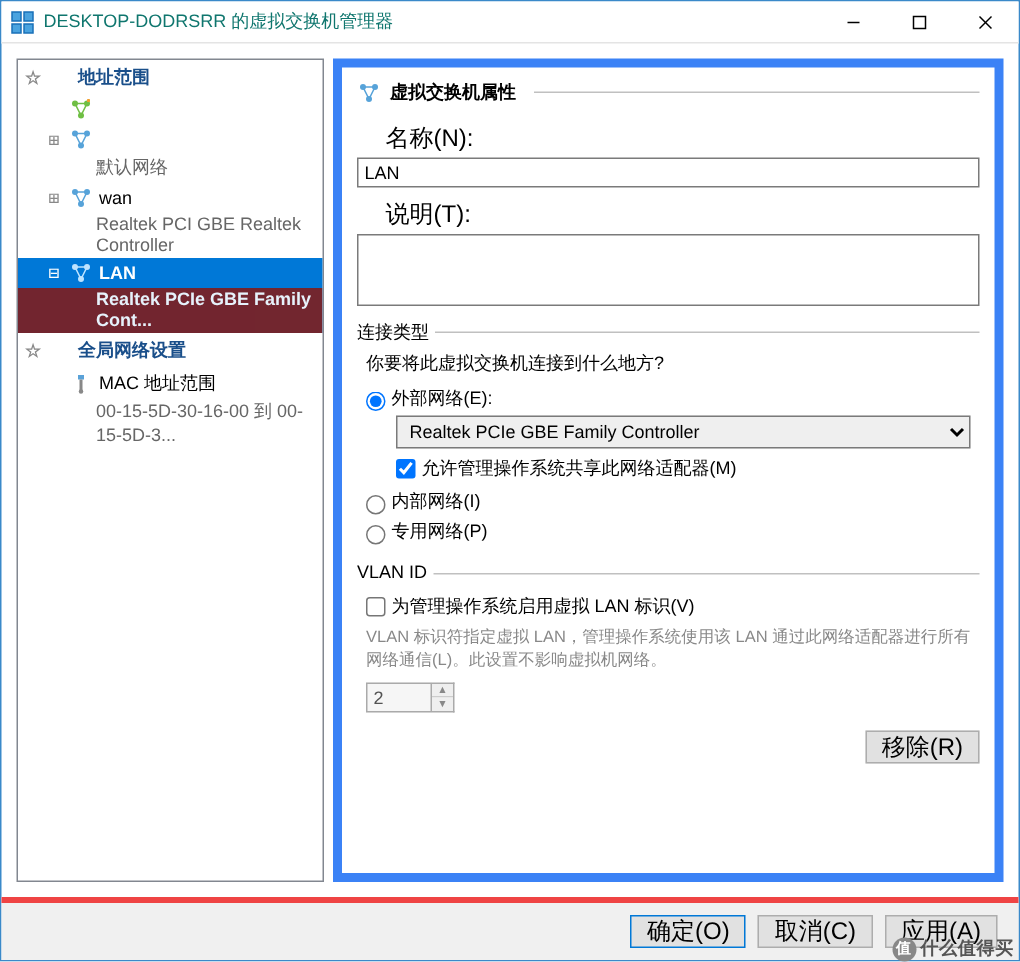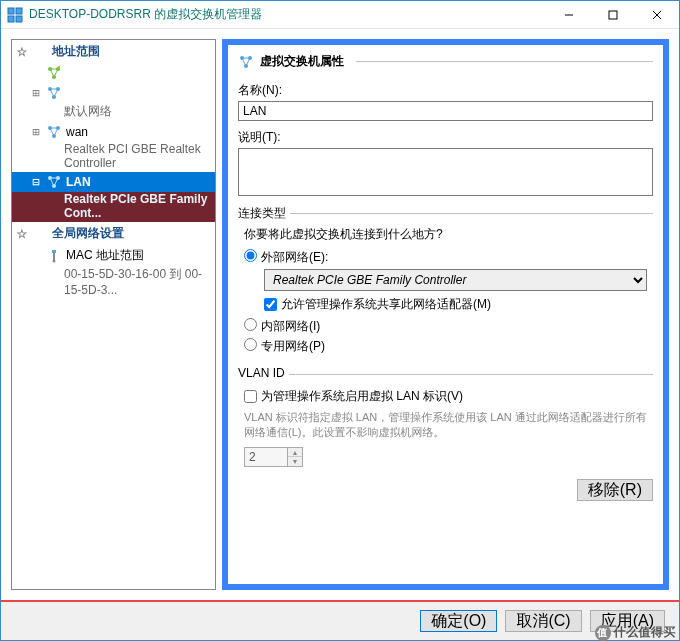--- a/index.html
+++ b/index.html
@@ -24,40 +24,40 @@
   .tree-item.selected + .tree-sub, .tree-item .tree-sub { }
   .tree-item-block { }
   .tree-item-block.selected { background: #0078d7; color: #fff; }
   .tree-item-block .tree-sub { color: inherit; opacity: .9; }
   .tree-item-block:not(.selected) .tree-sub { color: #666; opacity: 1; }
   .right-panel { flex: 1; border: 6px solid #3b82f6; background: #fff; padding: 8px 10px; font-size: 12px; color: #000; overflow-y: auto; position: relative; }
   .section-title { display: flex; align-items: center; gap: 6px; font-weight: bold; padding-bottom: 4px; }
   .section-title::after { content: ""; flex: 1; height: 1px; background: #c0c0c0; margin-left: 6px; }
   .sicon { width: 16px; height: 16px; display: inline-flex; align-items: center; justify-content: center; }
   .row { margin-top: 8px; }
-  .lbl { font-size: 12px; margin-bottom: 2px; }
+  .lbl { font-size: 16px; margin-bottom: 2px; margin-left: 19px; }
   .txt-input { width: 100%; border: 1px solid #7a7a7a; padding: 2px 4px; font-size: 12px; height: 20px; }
   .txt-area { width: 100%; border: 1px solid #7a7a7a; font-size: 12px; height: 48px; resize: none; overflow-y: scroll; padding: 2px; }
   .group { border-top: 1px solid #c0c0c0; margin-top: 14px; padding-top: 4px; position: relative; }
   .group > .glegend { position: absolute; top: -9px; left: 0; background: #fff; padding: 0 4px 0 0; font-size: 12px; }
   .group-body { padding: 4px 6px 2px 6px; }
   .qline { margin: 4px 0 6px 0; }
-  .radio-row { display: flex; align-items: flex-start; gap: 4px; margin: 3px 0; }
+  .radio-row { display: flex; align-items: flex-end; gap: 4px; margin: 3px 0; }
   .indent { margin-left: 20px; }
-  .select { width: 100%; border: 1px solid #7a7a7a; background: #efefef; font-size: 12px; height: 22px; padding: 0 4px; font-style: italic; }
+  .select { width: 100%; border: 1px solid #7a7a7a; background: #efefef; font-size: 12px; height: 22px; padding: 0 4px; }
   .chk-row { display: flex; align-items: center; gap: 4px; margin: 5px 0; }
   .spinner { display: inline-flex; align-items: center; }
   .spinner input { width: 44px; height: 20px; border: 1px solid #aaa; background: #f6f6f6; text-align: left; padding: 0 4px; font-size: 12px; }
   .spinbtns { display: flex; flex-direction: column; border: 1px solid #aaa; border-left: none; }
   .spinbtns span { width: 14px; height: 9px; font-size: 7px; line-height: 9px; text-align: center; background: #efefef; color: #888; border-bottom: 1px solid #ccc; }
   .spinbtns span:last-child { border-bottom: none; }
   .hint { color: #888; font-size: 11px; margin: 4px 0 6px 0; line-height: 1.4; }
   .remove-row { text-align: right; margin-top: 10px; }
   .btn { min-width: 72px; height: 22px; border: 1px solid #adadad; background: #e1e1e1; font-size: 16px; cursor: pointer; padding: 0 10px; }
-  .footer { display: flex; justify-content: flex-end; gap: 8px; padding: 8px 14px; border-top: 2px solid #ef4444; background: #f0f0f0; }
+  .footer { display: flex; justify-content: flex-end; gap: 8px; padding: 8px 14px; border-top: 4px solid #ef4444; background: #f0f0f0; }
   .watermark { position: absolute; right: 4px; bottom: 0; font-size: 12px; color: #555; pointer-events: none; font-weight: bold; letter-spacing: .5px; }
   .watermark .wm-icon { display:inline-block; width:16px;height:16px;border-radius:50%;background:#888;color:#fff;text-align:center;line-height:16px;font-size:10px;vertical-align:middle;margin-right:3px;}
   input[type="radio"], input[type="checkbox"] { margin: 0; }
 </style>
 </head>
 <body>
 
 <div class="window">
 
   <div class="titlebar">

